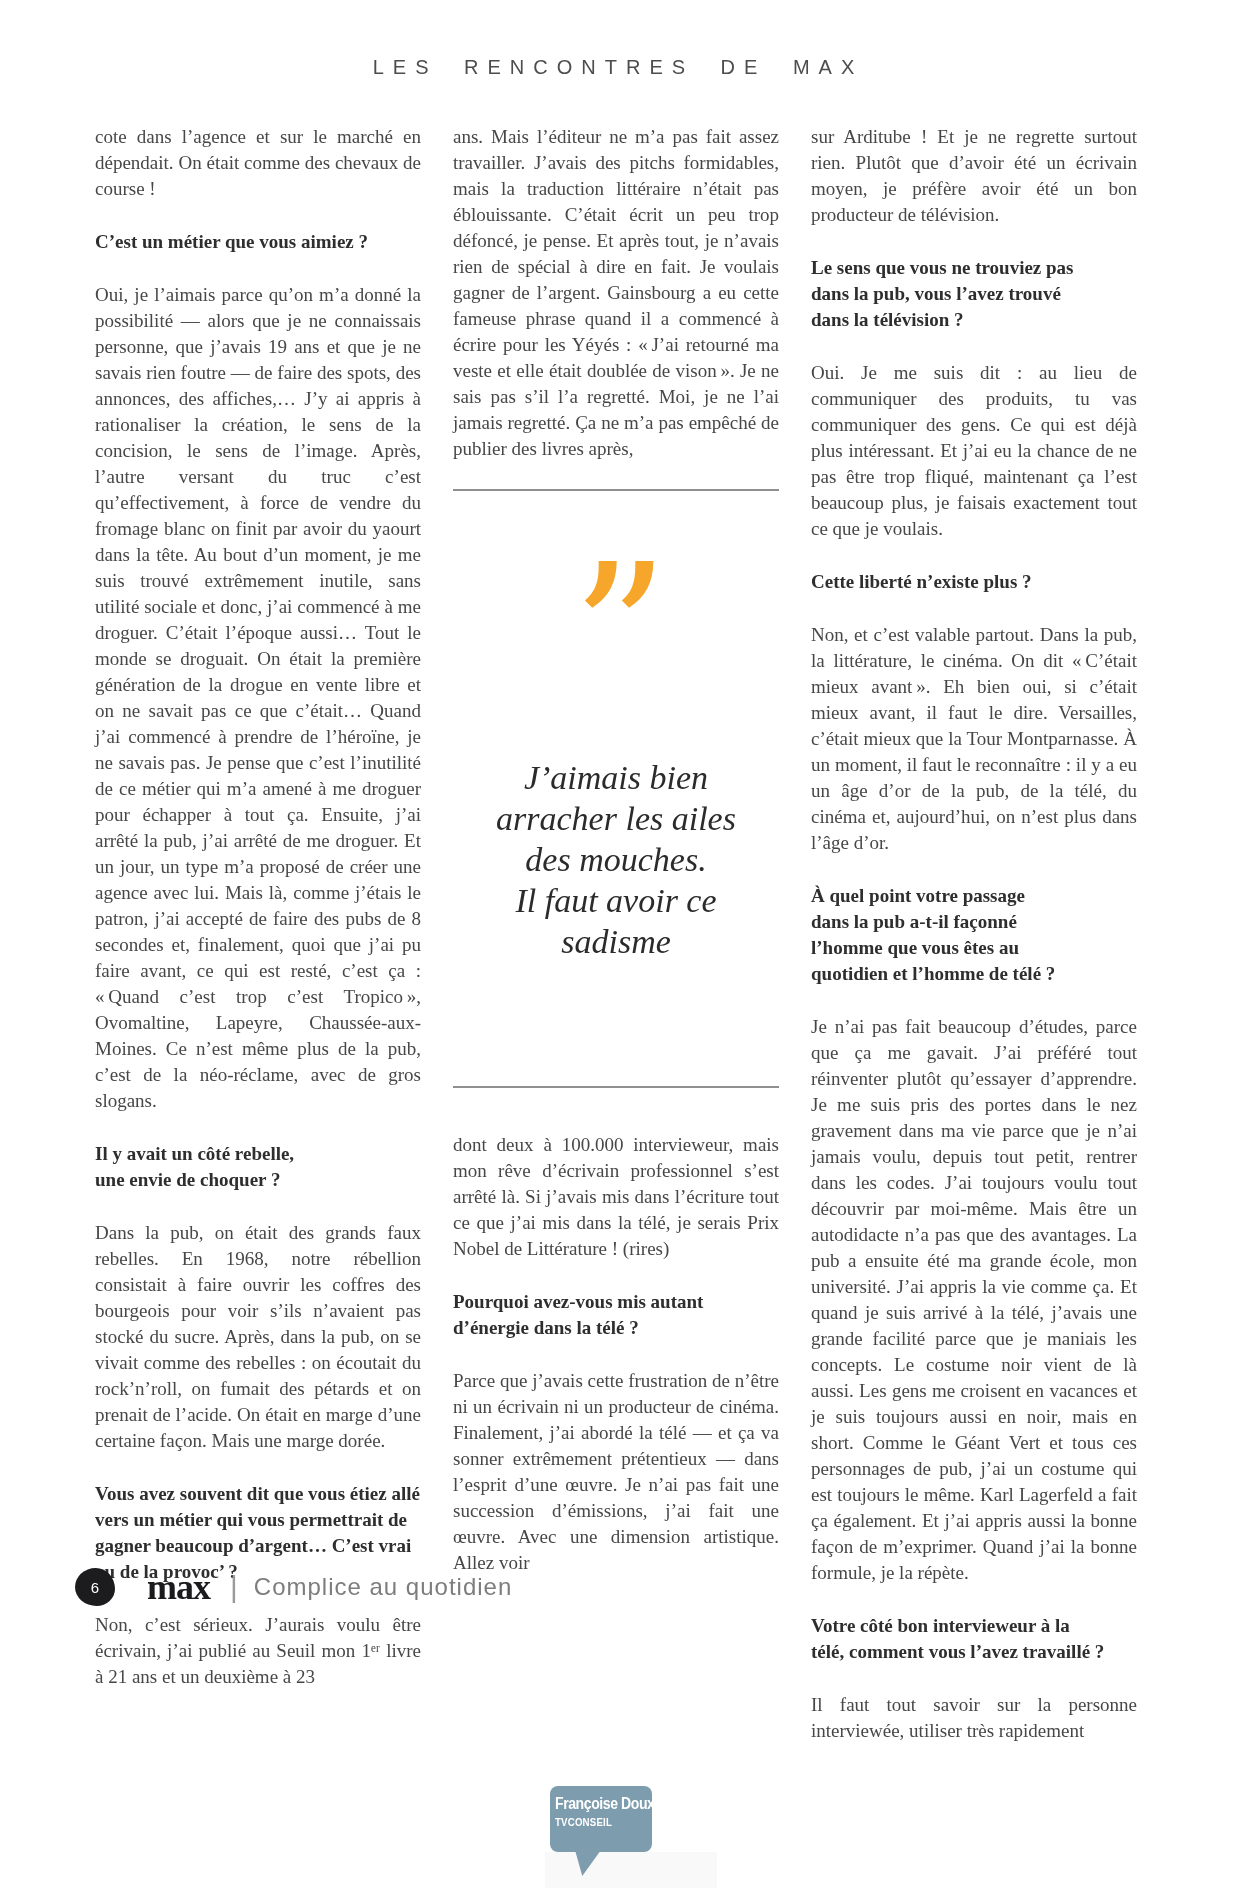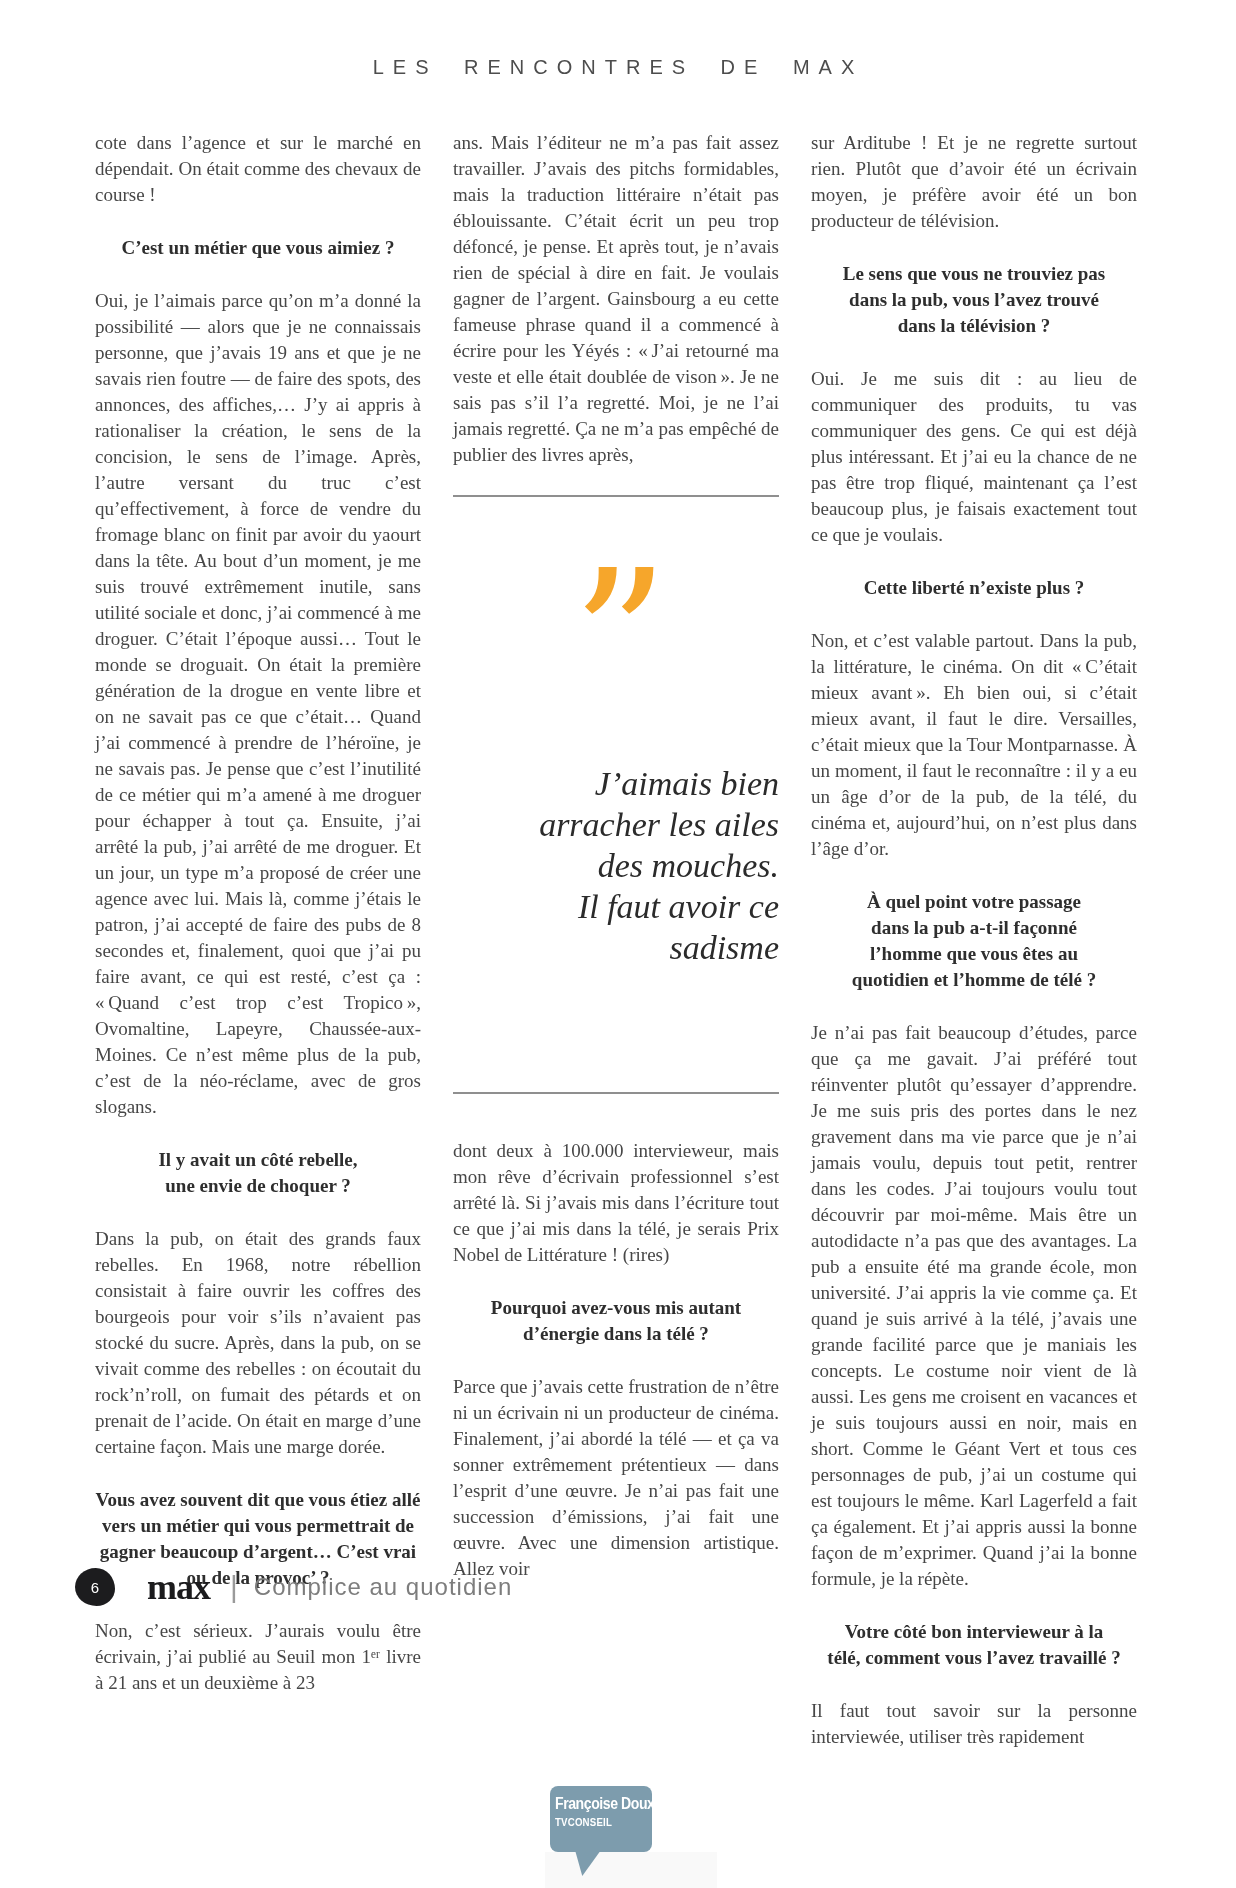--- a/index.html
+++ b/index.html
@@ -6,36 +6,36 @@
   #page{
     position:relative;width:1236px;height:1888px;background:#ffffff;
     font-family:"Liberation Serif","DejaVu Serif",serif;color:#474747;overflow:hidden;
   }
   .page-header{
     position:absolute;top:56px;left:0;width:100%;text-align:center;
     font-family:"Liberation Sans","DejaVu Sans",sans-serif;
     font-size:20px;font-weight:400;color:#4d4d4d;
     letter-spacing:9px;word-spacing:12px;
   }
-  .col{position:absolute;top:130px;width:326px;font-size:19px;line-height:26px;}
+  .col{position:absolute;top:124px;width:326px;font-size:19px;line-height:26px;}
   .col-1{left:95px;}
   .col-2{left:453px;}
   .col-3{left:811px;}
   .para{margin:0 0 27px 0;text-align:justify;white-space:pre-line;color:#474747;}
   .question{
-    margin:0 0 27px 0;font-weight:bold;color:#2e2e2e;text-align:center;white-space:pre-line;
+    margin:0 0 27px 0;font-weight:bold;color:#2e2e2e;text-align:left;white-space:pre-line;
   }
   .rule{height:2px;background:#8f8f8f;margin:14px 0 0 0;}
   .quote-mark{
     text-align:center;color:#F6A62B;font-size:190px;line-height:130px;
     margin:78px 0 58px 0;font-family:"DejaVu Serif","Liberation Serif",serif;
     letter-spacing:-8px;
   }
   .pull-quote{
-    text-align:right;font-style:italic;font-size:34px;line-height:41px;
+    text-align:center;font-style:italic;font-size:34px;line-height:41px;
     color:#2b2b2b;white-space:pre-line;margin:0 0 124px 0;
   }
   .spacer-rule{height:2px;background:#8f8f8f;margin:0 0 44px 0;}
   .page-footer{position:absolute;left:75px;top:1568px;display:flex;align-items:center;}
   .page-number-blob{
     width:40px;height:38px;background:#1c1c1e;color:#ffffff;
     border-radius:52% 48% 46% 54% / 50% 55% 45% 50%;
     display:flex;align-items:center;justify-content:center;
     font-family:"Liberation Sans","DejaVu Sans",sans-serif;font-size:15px;
   }

